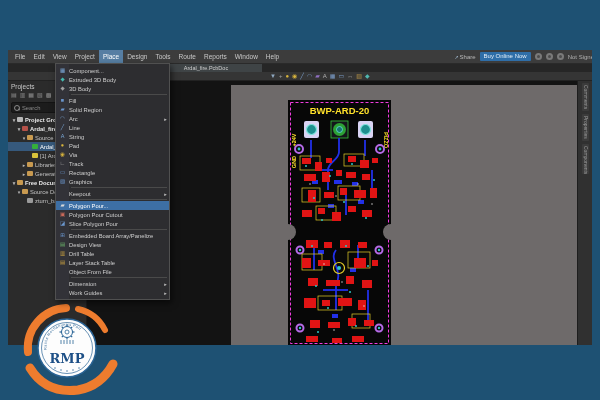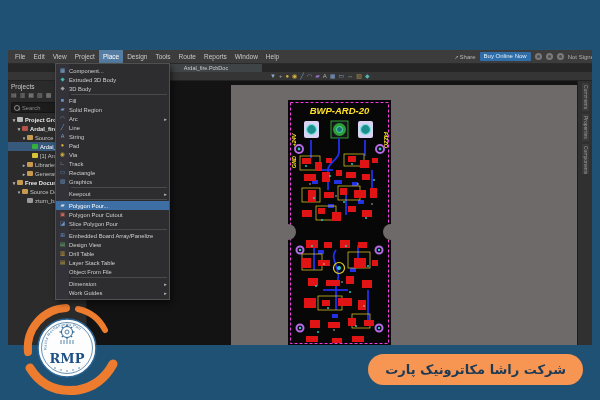--- a/index.html
+++ b/index.html
@@ -51,21 +51,21 @@
   .nicon{width:6px;height:5px;border-radius:1px;display:inline-block;margin-right:2px;flex:none;}
   .nicon.workspace{background:#b8b8b8;}
   .nicon.project{background:#b5524a;}
   .nicon.folder{background:#c89a50;}
   .nicon.pcb{background:#35b03a;}
   .nicon.sch{background:#d8c23a;}
   .nicon.doc{background:#9a9a9a;}
 
   
   .canvas{position:absolute;left:79px;right:14px;top:0;height:100%;background:#131313;overflow:hidden;}
-  .page{position:absolute;left:144px;top:4px;right:0;bottom:0;background:#6e6a6a;font-style:italic;}
+  .page{position:absolute;left:144px;top:4px;right:0;bottom:0;background:#6e6a6a;}
   .board-svg{position:absolute;left:57px;top:15px;}
 
   
   .rightstrip{position:absolute;right:0;top:0;width:14px;height:100%;background:#303030;border-left:1px solid #1d1d1d;}
   .right-tabs{display:flex;flex-direction:column;gap:3px;padding-top:2px;align-items:center;}
   .vtab{writing-mode:vertical-rl;font-size:5px;color:#9d9d9d;background:#3b3b3b;border-radius:1px;padding:2px 1px;max-height:26px;overflow:hidden;line-height:1;}
 
   
   .place-menu{position:absolute;left:47px;top:13px;width:113px;z-index:10;background:linear-gradient(90deg,#323238 0,#323238 13px,#2d2d30 13px);border:1px solid #505050;box-shadow:2px 3px 6px rgba(0,0,0,.55);padding:2px 0;}
   .pmrow{display:flex;align-items:center;height:9px;font-size:5.8px;color:#cfcfcf;white-space:nowrap;}
@@ -504,14 +504,13 @@
     <text x="51" y="61" font-family="DejaVu Serif, serif" font-size="13" font-weight="bold" fill="#1d4f86" text-anchor="middle">RMP</text>
     <g fill="#2a6496">
       <circle cx="39" cy="66" r="0.7"></circle>
         <circle cx="45" cy="68" r="0.7"></circle>
         <circle cx="51" cy="69" r="0.7"></circle>
         <circle cx="57" cy="68" r="0.7"></circle>
         <circle cx="63" cy="66" r="0.7"></circle>
     </g>
   </svg>
 
-  <div class="brand-pill">شرکت راشا مکاترونیک پارت</div>
 </div>
 
 </body></html>

